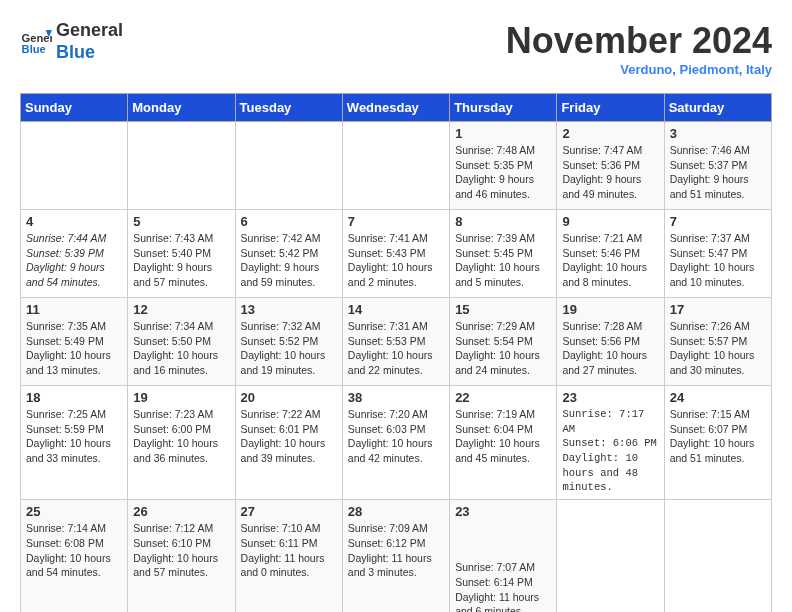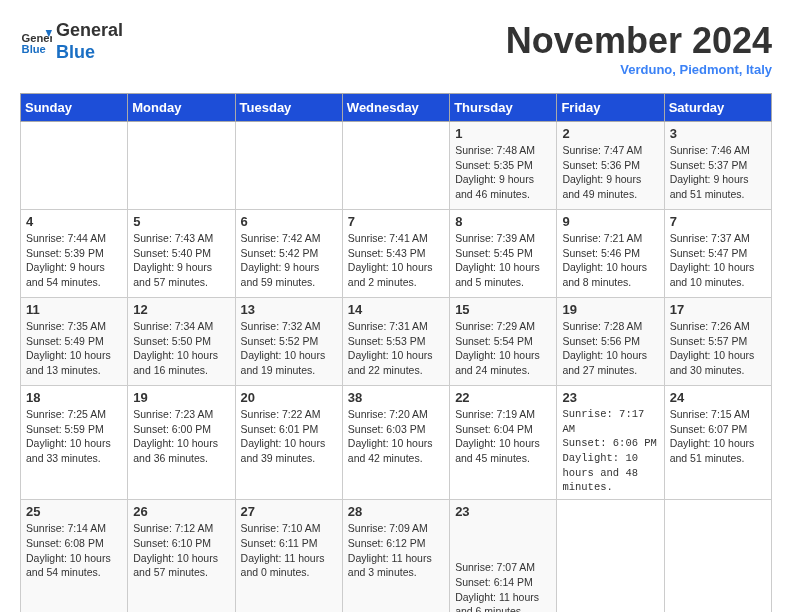--- a/index.html
+++ b/index.html
@@ -133,21 +133,21 @@
         <td>
           <span class="day-num">3</span>
           <div class="day-info" style="white-space: pre-line;">Sunrise: 7:46 AM
 Sunset: 5:37 PM
 Daylight: 9 hours and 51 minutes.</div>
         </td>
       </tr>
       <tr>
         <td>
           <span class="day-num">4</span>
-          <div class="day-info" style="white-space: pre-line;">Sunrise: 7:44 AM
+          <div class="day-info" style="white-space: pre-line; font-style: italic;">Sunrise: 7:44 AM
 Sunset: 5:39 PM
 Daylight: 9 hours and 54 minutes.</div>
         </td>
         <td>
           <span class="day-num">5</span>
           <div class="day-info" style="white-space: pre-line;">Sunrise: 7:43 AM
 Sunset: 5:40 PM
 Daylight: 9 hours and 57 minutes.</div>
         </td>
         <td>

